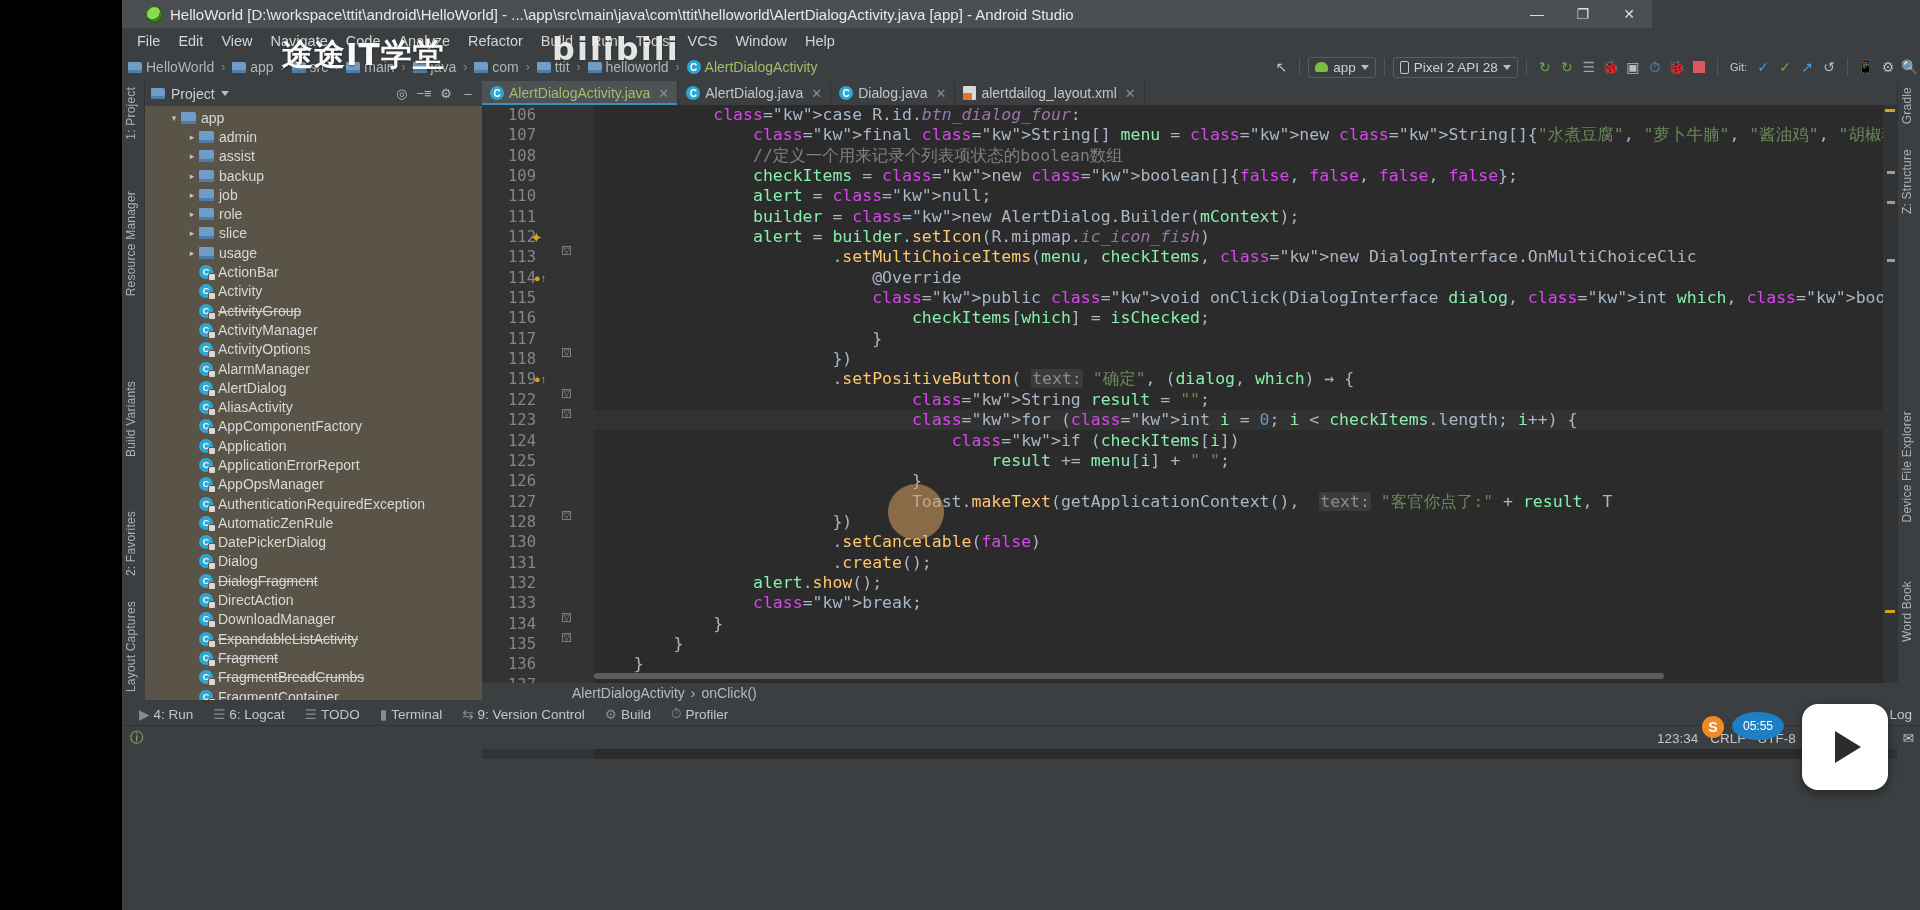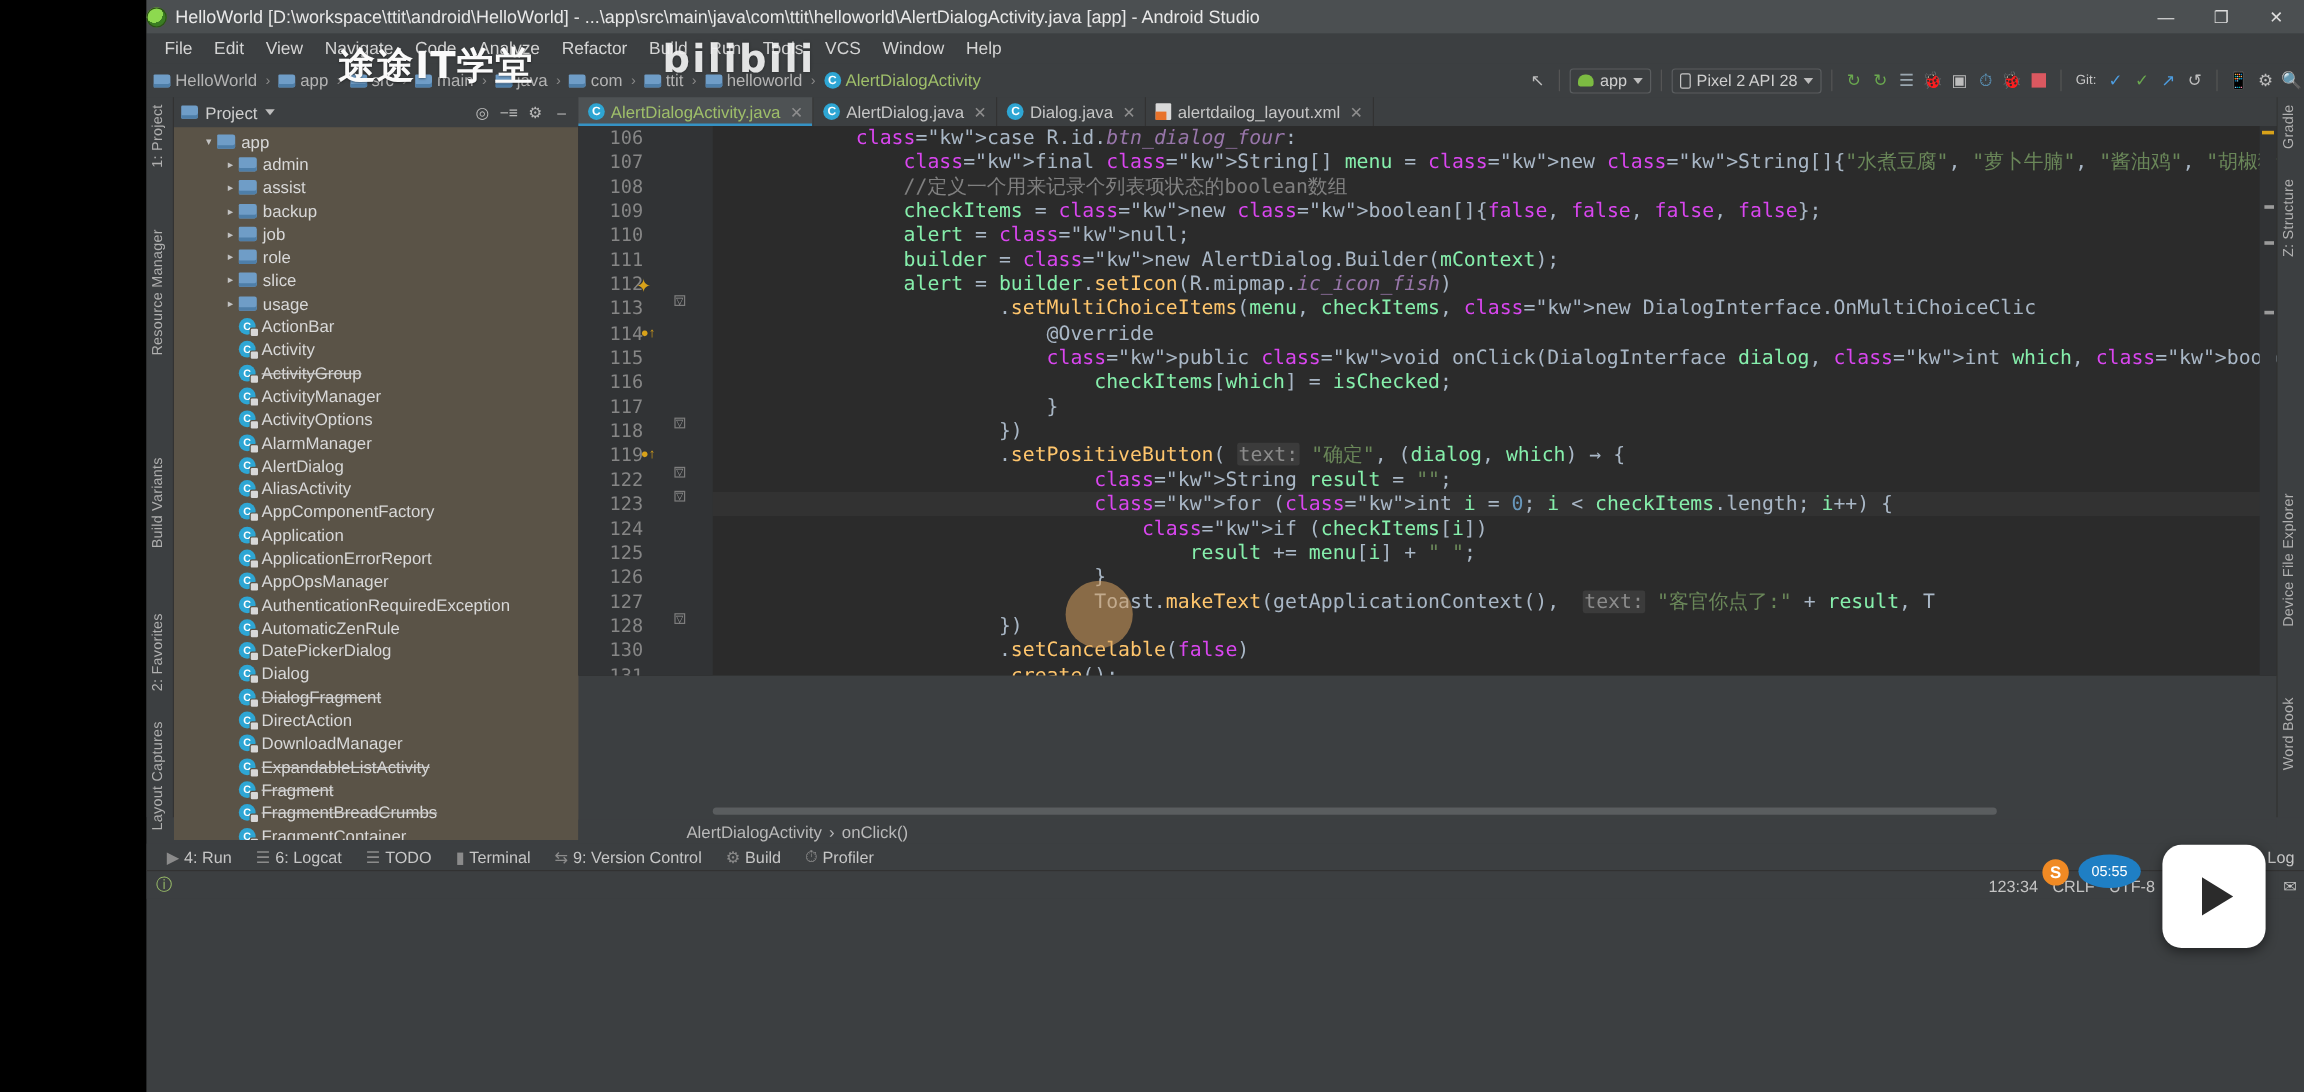--- a/index.html
+++ b/index.html
@@ -18,24 +18,24 @@
   .video-frame {
     position: absolute;
     left: 122px; top: 0px;
     width: 1798px; height: 910px;
     background: #3c3f41;
     overflow: hidden;
   }
   
   .titlebar {
     position: absolute; left: 0; top: 0;
-    width: 1798px; height: 28px;
+    width: 1530px; height: 28px;
     background: #4b4f51;
     display: flex; align-items: center;
-    padding-left: 0;
+    padding-left: 24px;
     color: #e8e8e8; font-size: 15px;
     white-space: nowrap;
   }
   .as-logo {
     width: 17px; height: 17px; border-radius: 50%;
     background: radial-gradient(circle at 38% 34%, #8dd94f 0 46%, #3a7d22 47% 100%);
     margin-right: 7px; flex: none;
     box-shadow: inset 0 0 0 1px #2c5016;
   }
   .win-ctrl {
@@ -174,21 +174,21 @@
   .xml-ic {
     width: 13px; height: 14px; background: #d9d9d9; border-radius: 1px;
     position: relative; flex: none;
   }
   .xml-ic::after {
     content: ""; position: absolute; left: 0; bottom: 0;
     width: 9px; height: 7px; background: #e8722a;
   }
   .code-area {
     position: absolute; left: 360px; top: 105px;
-    width: 1415px; height: 458px;
+    width: 1415px; height: 654px;
     background: #2b2b2b; overflow: hidden;
   }
   .gutter {
     position: absolute; left: 0; top: 0; width: 112px; height: 100%;
     background: #313335;
   }
   .gut-marks { position: absolute; left: 0; top: 0; width: 112px; }
   .gnum {
     height: 20.35px; line-height: 20.35px;
     text-align: right; padding-right: 58px;

